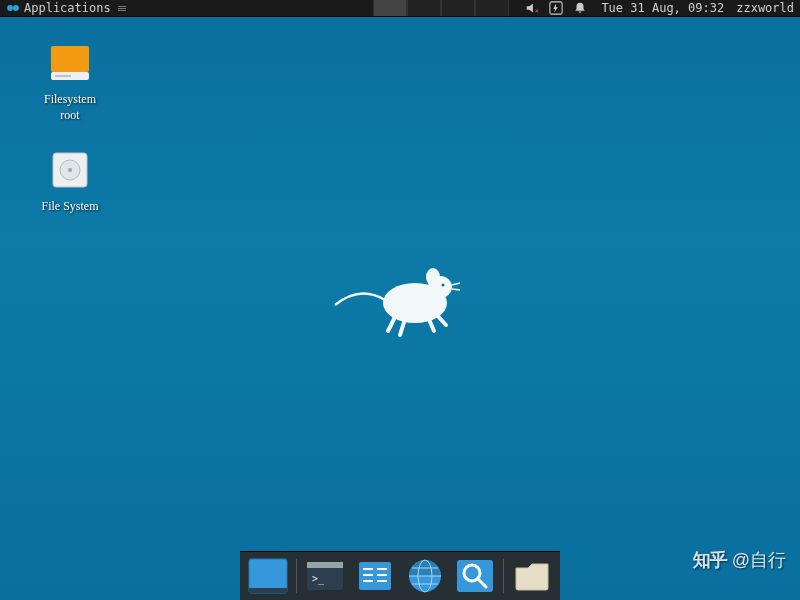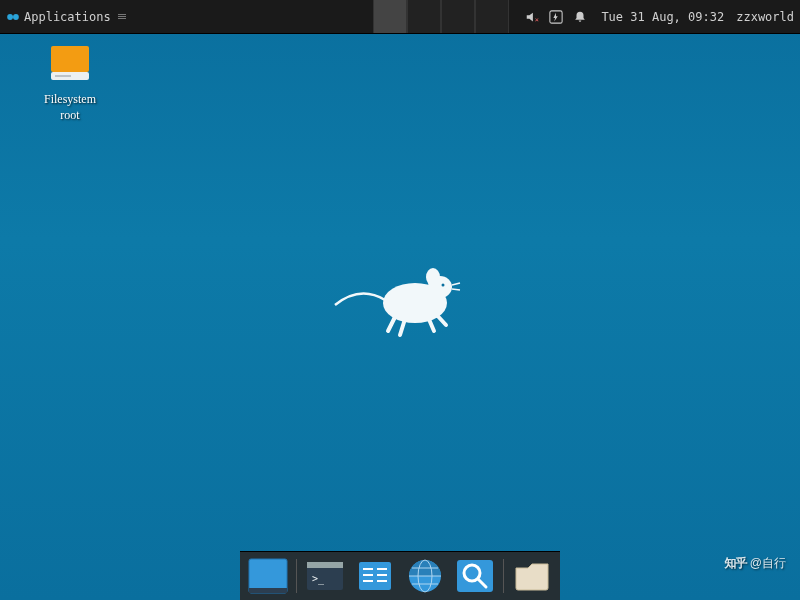--- a/index.html
+++ b/index.html
@@ -4,21 +4,21 @@
 <style>
 * { margin: 0; padding: 0; box-sizing: border-box; }
 body {
   width: 800px; height: 600px;
   font-family: "DejaVu Sans Mono", monospace;
   background: linear-gradient(180deg, #0a6f9e 0%, #0d7aa8 40%, #0a6f9e 100%);
   overflow: hidden; position: relative;
   font-size: 12px;
 }
 .panel-top {
-  position: absolute; top: 0; left: 0; right: 0; height: 34px;
+  position: absolute; top: 0; left: 0; right: 0; height: 17px;
   background: #1a1a1a;
   display: flex; align-items: center; color: #d0d0d0;
   border-bottom: 1px solid #000;
 }
 .app-menu {
   display: flex; align-items: center; gap: 4px; padding: 0 6px;
   height: 100%; cursor: pointer;
 }
 .xfce-logo-tb { width: 14px; height: 14px; }
 .menu-more { width: 10px; display: flex; flex-direction: column; gap: 1px; align-items: center; }
@@ -53,21 +53,21 @@
   border-top: 1px solid #000;
   display: flex; align-items: center; gap: 6px; padding: 4px 6px;
 }
 .dock-item {
   width: 44px; height: 40px; display: flex; align-items: center; justify-content: center;
   cursor: pointer; border-radius: 2px;
 }
 .dock-sep { width: 1px; height: 34px; background: #555; }
 .watermark {
   position: absolute; right: 14px; bottom: 28px;
-  color: rgba(255,255,255,0.85); font-size: 12px;
+  color: rgba(255,255,255,0.85); font-size: 18px;
   font-family: sans-serif;
   text-shadow: 1px 1px 2px rgba(0,0,0,0.6);
   text-align: right;
 }
 .zhihu-logo { font-weight: bold; letter-spacing: -1px; }
 </style>
 </head>
 <body>
 
 <div class="panel-top">
@@ -111,20 +111,30 @@
   <div class="di">
     <div class="di-icon">
       <svg width="46" height="46" viewBox="0 0 46 46">
           <rect x="4" y="6" width="38" height="26" rx="2" fill="#f39c12"></rect>
           <rect x="4" y="32" width="38" height="8" rx="2" fill="#ecf0f1"></rect>
           <rect x="8" y="35" width="16" height="2" fill="#bdc3c7"></rect>
         </svg>
     </div>
     <span class="di-label" style="white-space:pre-line">Filesystem
 root</span>
+  </div>
+  <div class="di">
+    <div class="di-icon">
+      <svg width="46" height="46" viewBox="0 0 46 46">
+          <rect x="6" y="6" width="34" height="34" rx="3" fill="#ecf0f1" stroke="#bdc3c7"></rect>
+          <circle cx="23" cy="23" r="10" fill="#dfe6e9" stroke="#b2bec3"></circle>
+          <circle cx="23" cy="23" r="2" fill="#95a5a6"></circle>
+        </svg>
+    </div>
+    <span class="di-label">File System</span>
   </div>
 </div>
 
 <svg class="mouse-bg" width="140" height="90" viewBox="0 0 140 90">
   <path d="M 5 50 Q 30 30 55 45" stroke="#fff" stroke-width="2.5" fill="none"></path>
   <ellipse cx="85" cy="48" rx="32" ry="20" fill="#fff"></ellipse>
   <ellipse cx="110" cy="32" rx="12" ry="11" fill="#fff"></ellipse>
   <ellipse cx="103" cy="22" rx="7" ry="9" fill="#fff"></ellipse>
   <path d="M122 30 L130 28 M122 34 L130 35" stroke="#fff" stroke-width="1.5"></path>
   <circle cx="113" cy="30" r="1.5" fill="#0a6f9e"></circle>

